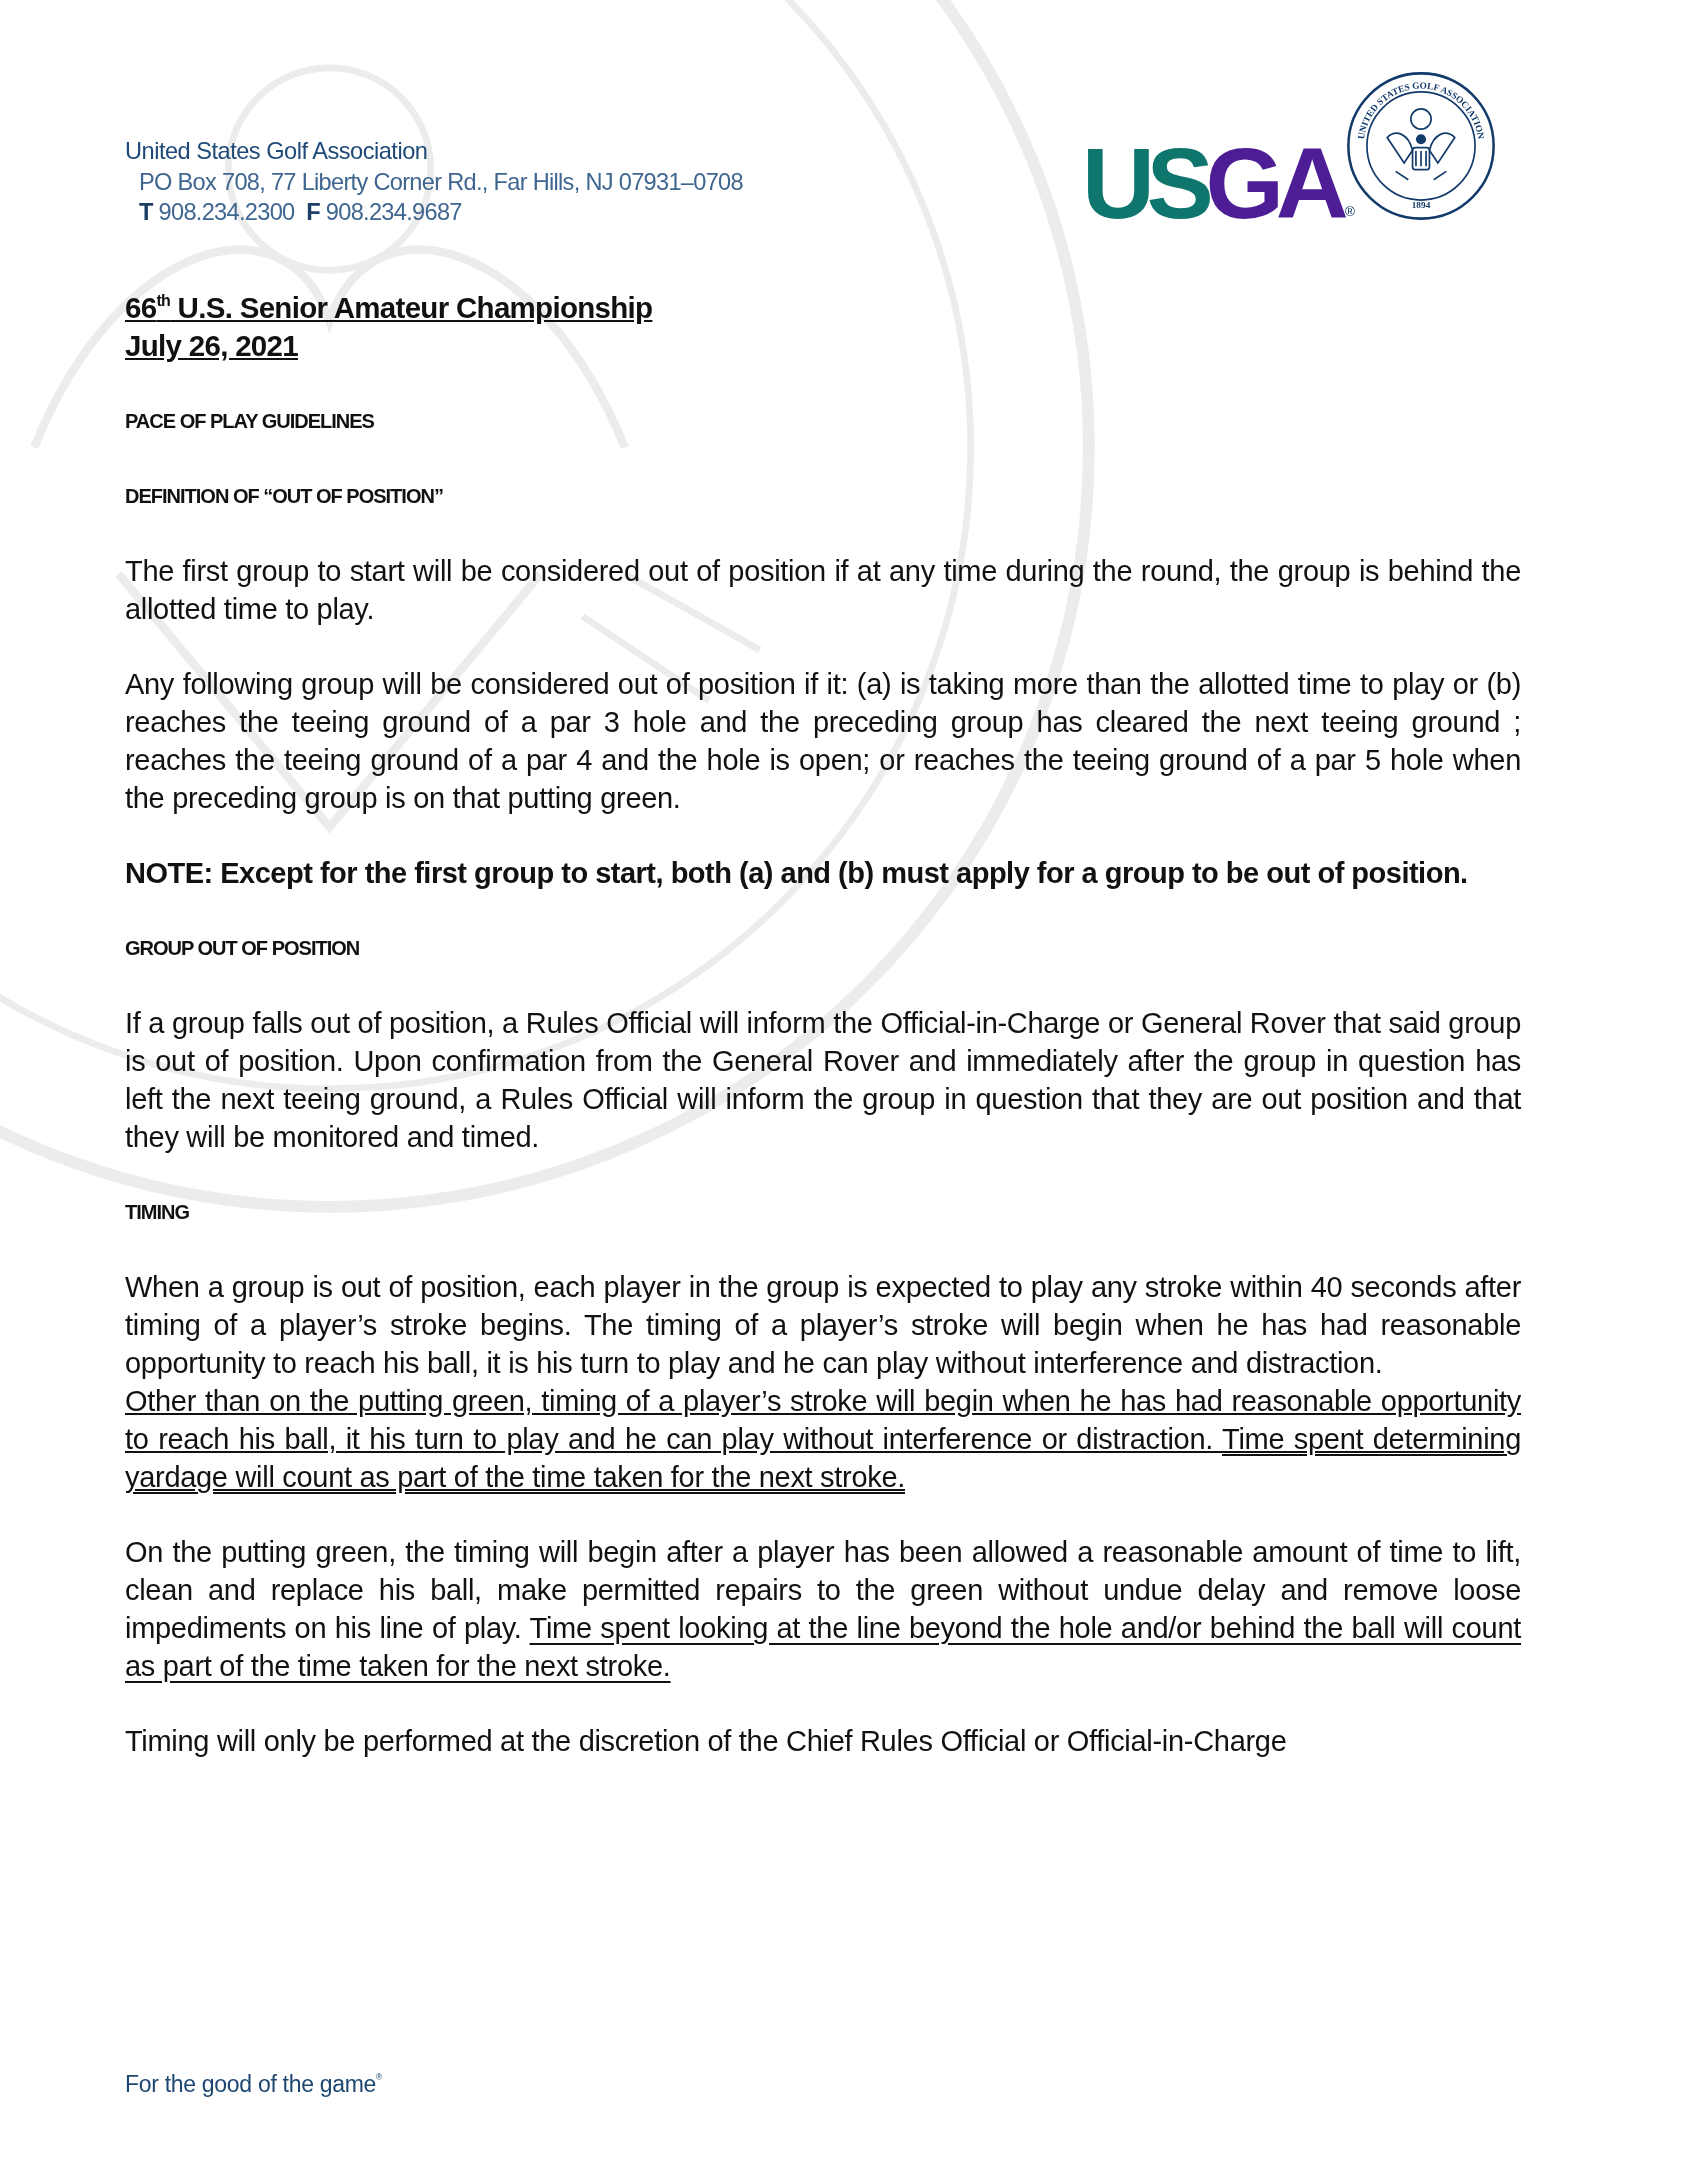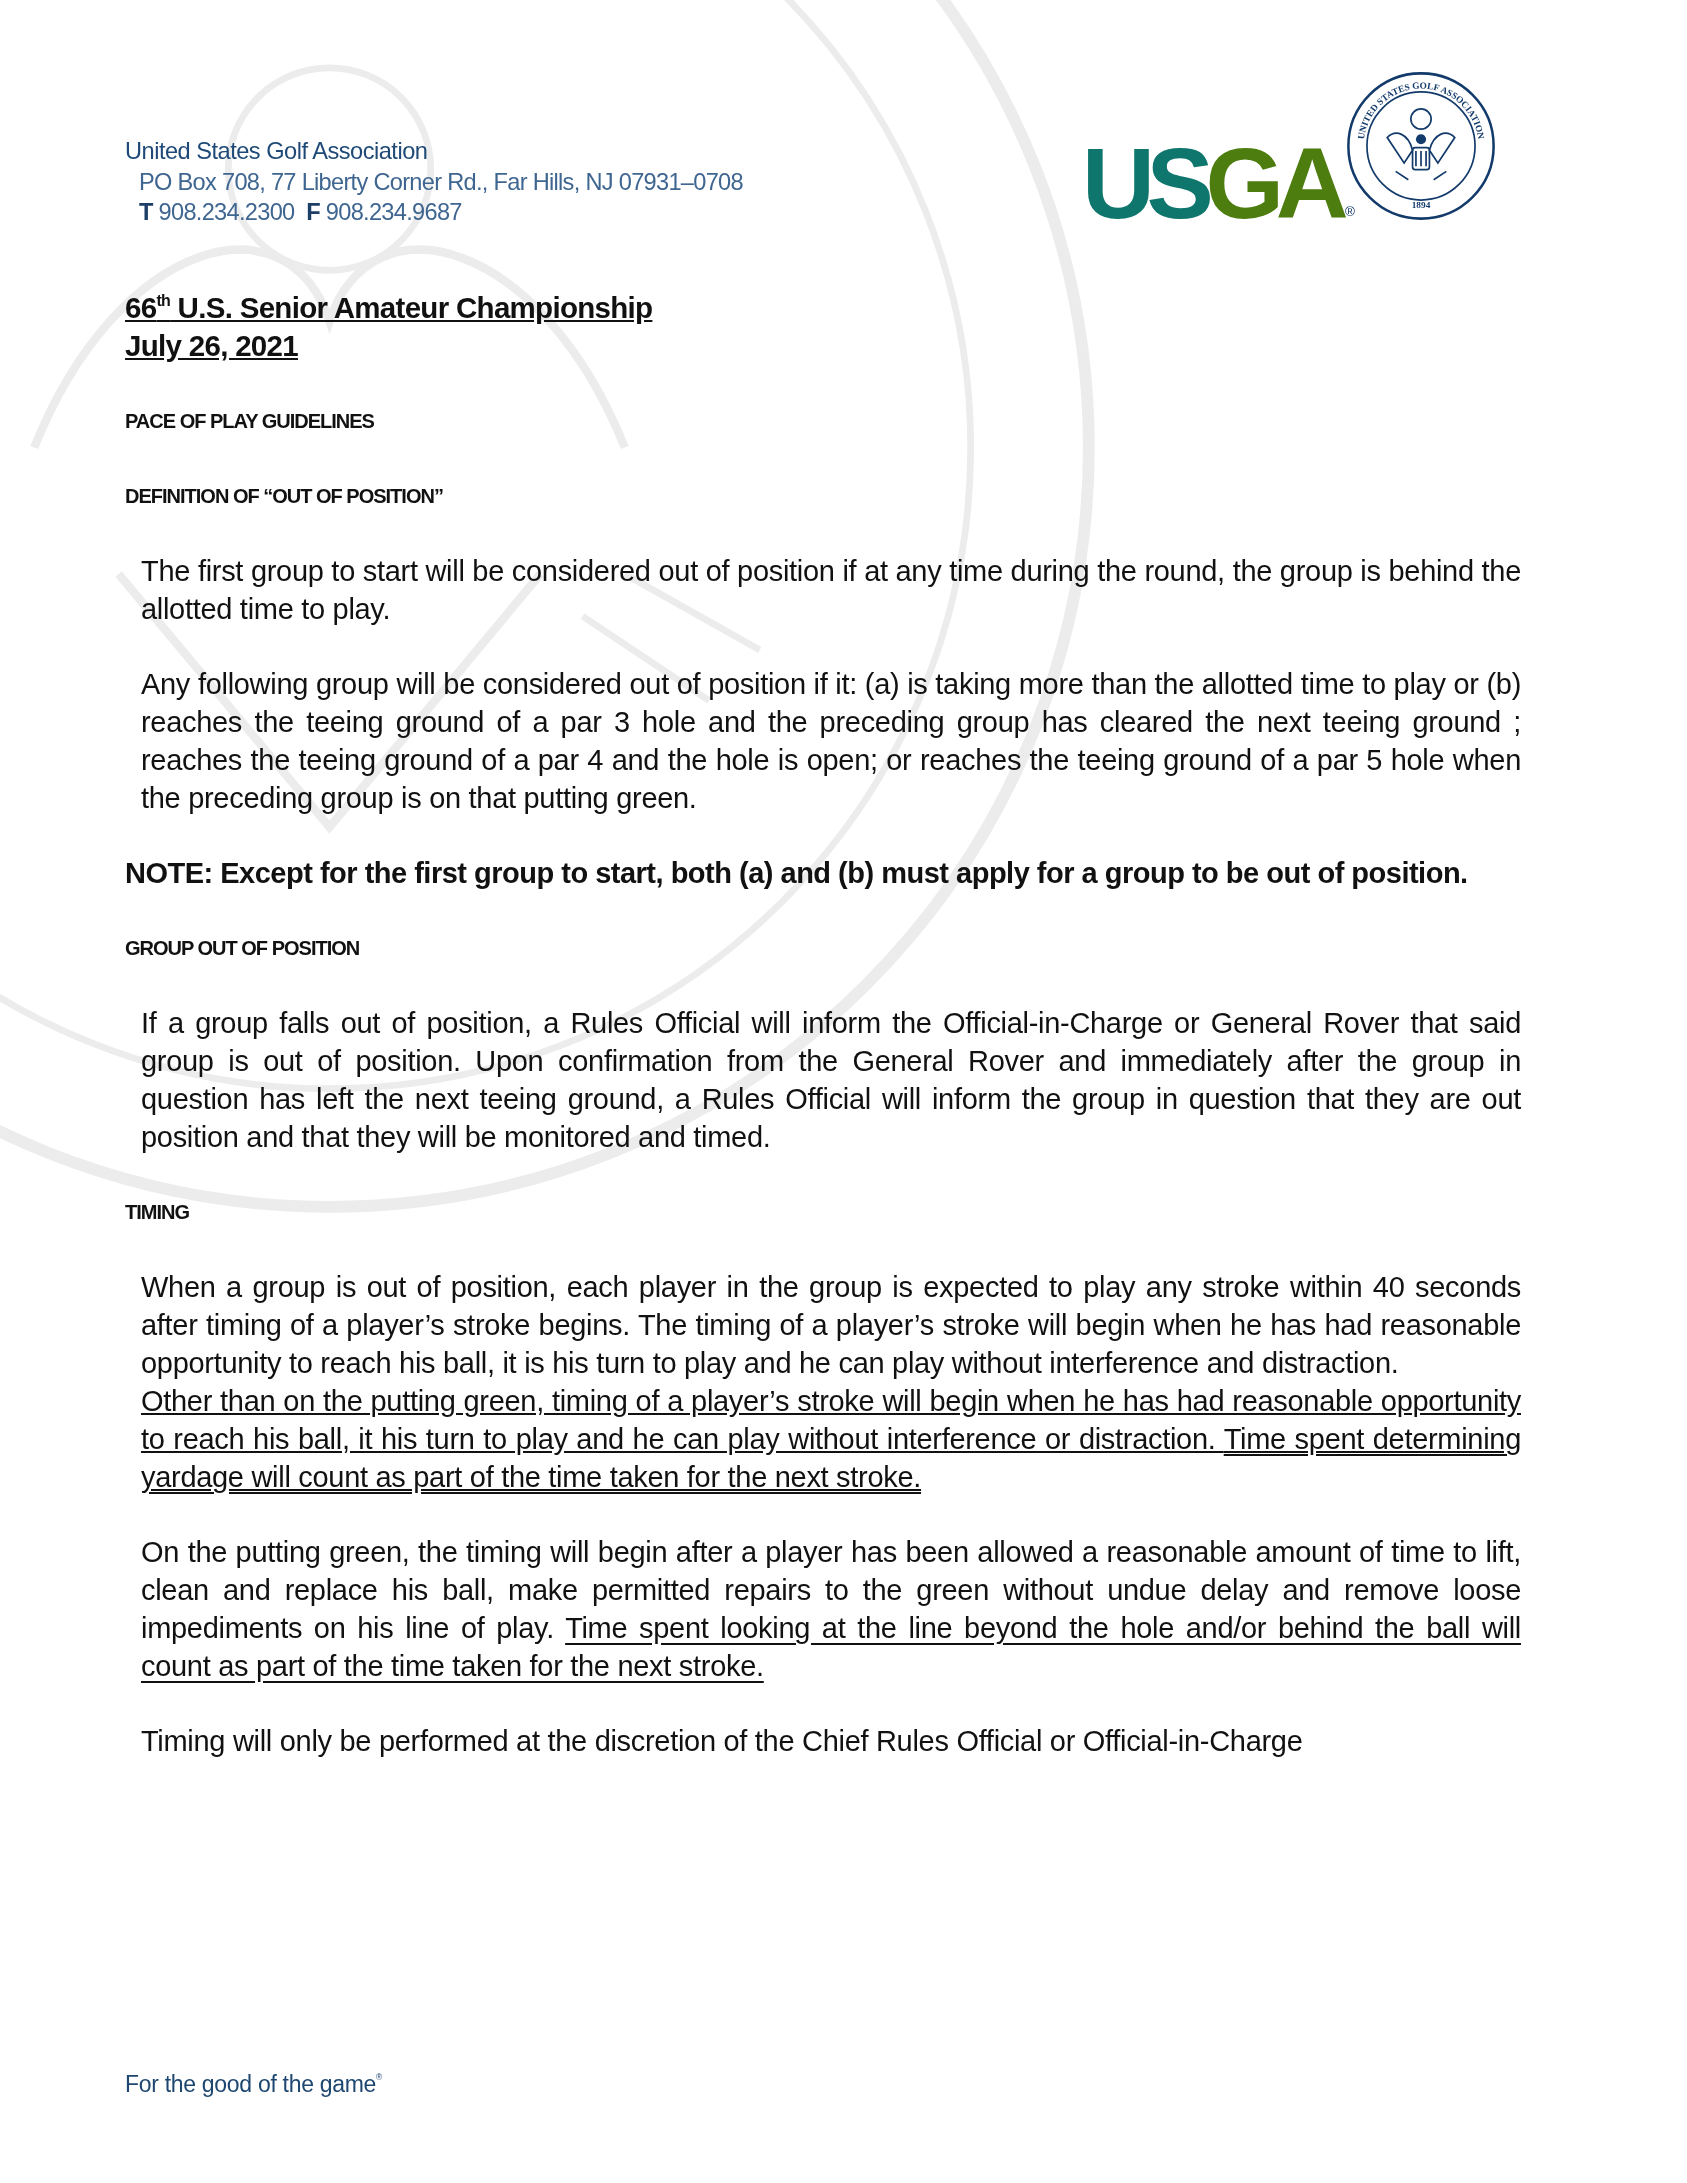--- a/index.html
+++ b/index.html
@@ -21,32 +21,32 @@
   .letterhead .addr, .letterhead .phones { font-size: 23.6px; line-height: 30px; color: #3f6690; letter-spacing: -0.7px; font-weight: 300; margin-left: 14px;}
   .letterhead .phones b { color: #1d3e66; font-weight: bold; }
   .logo {
     position: absolute; left: 1082px; top: 67px; width: 422px; height: 160px; z-index: 1;
   }
   .logo-wordmark {
     position: absolute; left: 0; top: 66px; font-size: 101px; font-weight: bold; letter-spacing: -8.4px;
     line-height: 1; font-family: "Liberation Sans", sans-serif;
   }
   .logo-wordmark .us { color: #0f766e; }
-  .logo-wordmark .ga { color: #4d7c0f; }
+  .logo-wordmark .ga { color: #4c1d95; }
   .logo-reg { position: absolute; left: 263px; top: 137px; font-size: 13.5px; color: #123a6b; }
   .seal { position: absolute; left: 263px; top: 3.4px; width: 152px; height: 152px; }
 
   .content {
     position: absolute; left: 125px; top: 289px; width: 1396px; z-index: 1;
     font-size: 29px; line-height: 38px;
   }
   .title-block { font-weight: bold; font-size: 29.5px; line-height: 38px; letter-spacing: -0.7px; text-decoration: underline; }
   .title-block sup { font-size: 16px; vertical-align: 11.8px; line-height: 0; }
   .heading { font-weight: bold; font-size: 20px; letter-spacing: -1px; margin-top: 37px; }
-  .para { text-align: justify; margin-top: 37px; letter-spacing: -0.3px; margin-left: 16px; }
+  .para { text-align: justify; margin-top: 37px; letter-spacing: -0.3px; }
   .para.tight { margin-top: 0; text-decoration: underline; }
   .note { font-weight: bold; text-align: justify; margin-top: 37px; letter-spacing: -0.5px; }
   .u { text-decoration: underline; text-underline-offset: 5px; }
   .footer {
     position: absolute; left: 125px; top: 2071px; z-index: 1;
     font-size: 23px; color: #1d4670; letter-spacing: -0.3px; text-align: center;
   }
   .footer sup { font-size: 8.4px; vertical-align: 11.8px; }
 </style>
 </head>

